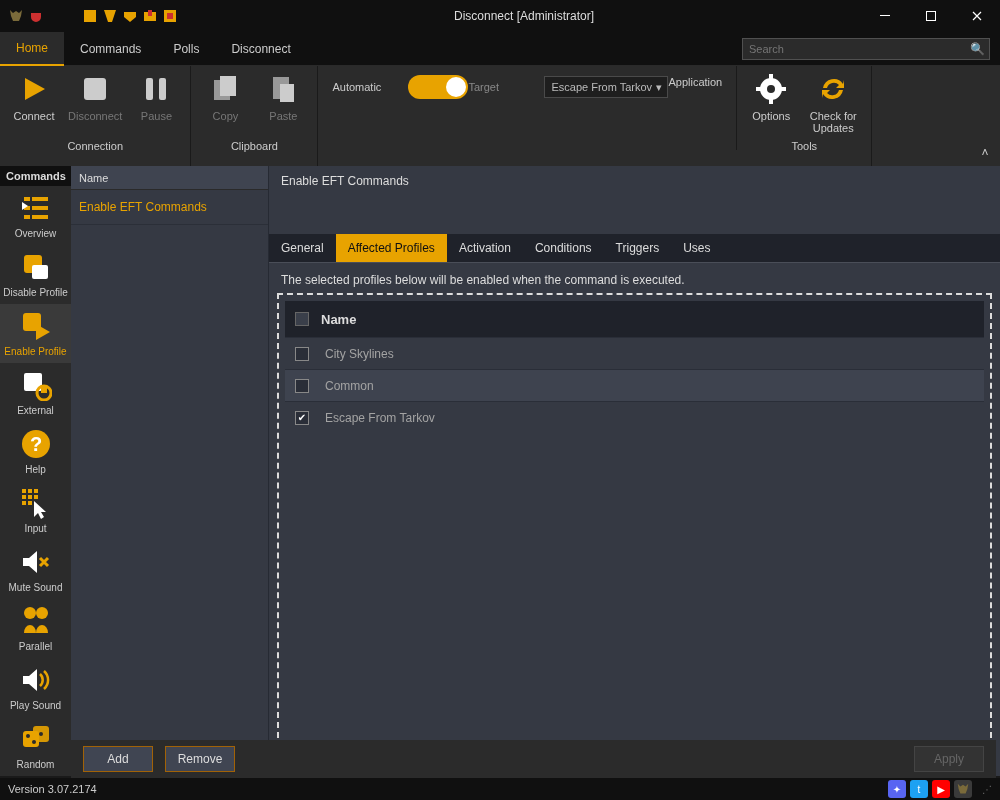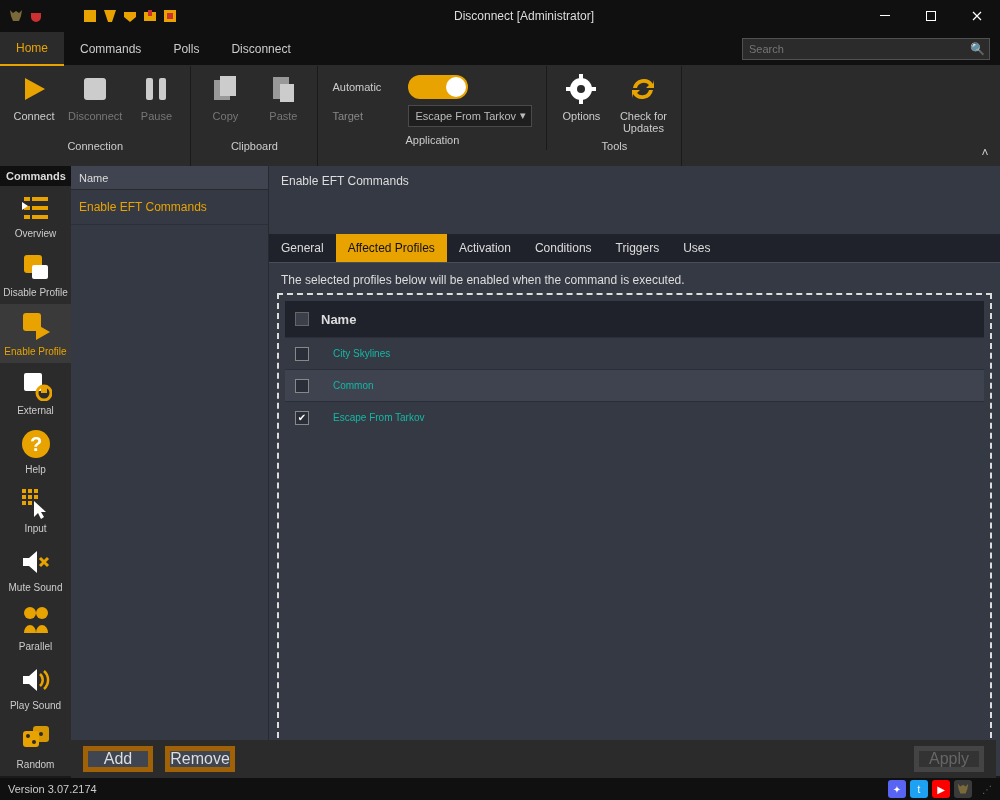--- a/index.html
+++ b/index.html
@@ -24,21 +24,21 @@
 
 
 .ribbon { height: 100px; background: #2b2b2b; display: flex; position: relative; }
 .ribbon-group { display: flex; flex-direction: column; align-items: center; padding: 6px 10px 10px 10px; border-right: 1px solid #1a1a1a; height:100px;}
 .ribbon-items { display: flex; gap: 10px; height: 68px; align-items: flex-start; }
 .ribbon-btn { display: flex; flex-direction: column; align-items: center; font-size: 11px; color: #ccc; gap: 4px; cursor: pointer; min-width: 48px; }
 .ribbon-btn.disabled { color: #777; }
 .ribbon-group-label { font-size: 11px; color: #ccc; padding: 4px 0; }
 .bigicon { width: 34px; height: 34px; display: flex; align-items: center; justify-content: center; }
 
-.app-group { display:flex; flex-direction:column; justify-content:space-between; padding:6px 14px 0 14px; border-right:1px solid #1a1a1a; height:84px;}
+.app-group { display:flex; flex-direction:row; justify-content:space-between; padding:6px 14px 0 14px; border-right:1px solid #1a1a1a; height:84px;}
 .app-row { display:flex; align-items:center; gap:16px; font-size:11px; color:#ccc; height:30px;}
 .toggle { width:60px; height:24px; background:#e8a300; border-radius:12px; position:relative; cursor:pointer; }
 .toggle:after { content:""; width:20px; height:20px; background:#fff; border-radius:50%; position:absolute; right:2px; top:2px; }
 .select { background:#1e1e1e; border:1px solid #4a4a4a; color:#bbb; font-size:11px; height:22px; width:124px; display:flex; align-items:center; padding:0 6px; justify-content:space-between;}
 
 .ribbon-collapse { position:absolute; right:6px; bottom:4px; color:#ccc; font-size:12px; cursor:pointer; width:18px; height:18px; display:flex; align-items:center; justify-content:center;}
 
 
 .main { display:flex; height: 610px; }
 
@@ -59,30 +59,30 @@
 .subtabs { display:flex; background:#1f222a; border-bottom:1px solid #4a4e58;margin-top:36px;}
 .subtab { padding:7px 12px; font-size:12px; color:#ddd; cursor:pointer;}
 .subtab.active { background:#e8a300; color:#111; }
 
 .desc { padding:10px 12px 6px 12px; font-size:12px; color:#ddd;}
 
 .droparea { margin:0 8px 8px 8px; border:2px dashed #ddd; height:498px; position:relative; }
 .table { position:absolute; left:6px; right:6px; top:6px; }
 .thead { background:#1f222a; height:36px; display:flex; align-items:center; padding:0 10px; gap:12px;}
 .th-name { font-weight:bold; font-size:13px; color:#ddd;}
-.row { height:32px; display:flex; align-items:center; padding:0 10px; gap:24px; font-size:10px; color:#14b8a6; border-top:1px solid #2a2e38;}
+.row { height:32px; display:flex; align-items:center; padding:0 10px; gap:16px; font-size:12px; color:#a3a3a3; border-top:1px solid #2a2e38;}
 .row:nth-child(odd){ background:#3e434f; }
 .row:nth-child(even){ background:#353943; }
 .chk { width:14px; height:14px; border:1px solid #888; background:#2a2e38; display:flex; align-items:center; justify-content:center; font-size:10px; color:#fff;}
 .chk.checked:after { content:"✔"; }
 .chk.header { border:1px solid #666; background:#3a3f4a;}
 
 
 .listfoot { display:flex; gap:12px; padding:6px 12px; background:#2b2b2b; justify-content:flex-start;}
-.btn { width:70px; height:26px; background:#404552; border:5px solid #a16207; color:#ddd; font-size:16px; display:flex; align-items:center; justify-content:center; cursor:pointer;}
+.btn { width:70px; height:26px; background:#404552; border:1px solid #a16207; color:#ddd; font-size:12px; display:flex; align-items:center; justify-content:center; cursor:pointer;}
 .btn.apply { margin-left:auto; color:#666; border-color:#444; background:#333; width:70px;}
 
 
 .statusbar { height:22px; background:#101010; display:flex; align-items:center; padding:0 8px; font-size:11px; color:#ccc;}
 .status-right { margin-left:auto; display:flex; gap:4px; align-items:center;}
 .sicon { width:18px; height:18px; border-radius:3px; display:flex; align-items:center; justify-content:center; font-size:10px; color:#fff;}
 .discord{background:#5865f2;} .twitter{background:#1da1f2;} .youtube{background:#ff0000;} .demon{background:#3a3a3a;}
 .resizer{ color:#666; margin-left:6px; font-size:10px;}
 
 

